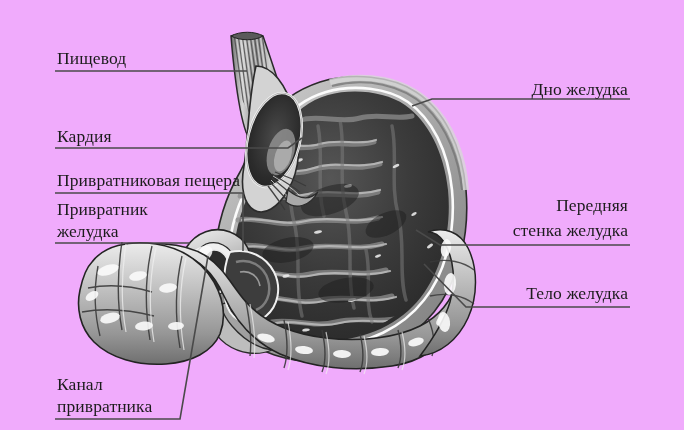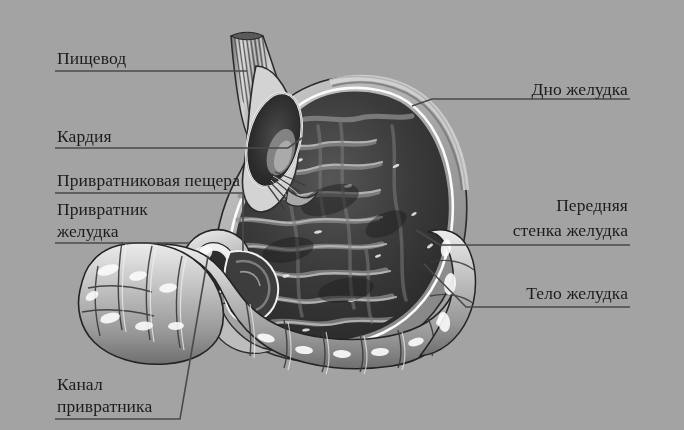--- a/index.html
+++ b/index.html
@@ -7,21 +7,21 @@
     padding: 0;
     background: #ffffff;
   }
   body {
     font-family: "Liberation Serif", "DejaVu Serif", serif;
   }
   #figure-root {
     position: relative;
     width: 684px;
     height: 430px;
-    background: #a3a3a3;
+    background: #f0abfc;
     overflow: hidden;
   }
   #figure-svg {
     position: absolute;
     top: 0;
     left: 0;
     width: 684px;
     height: 430px;
     display: block;
   }

